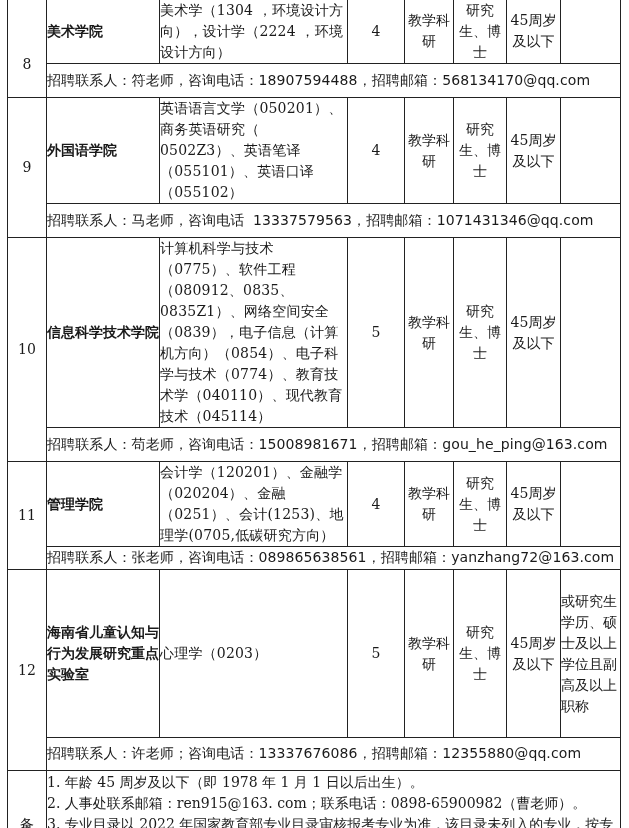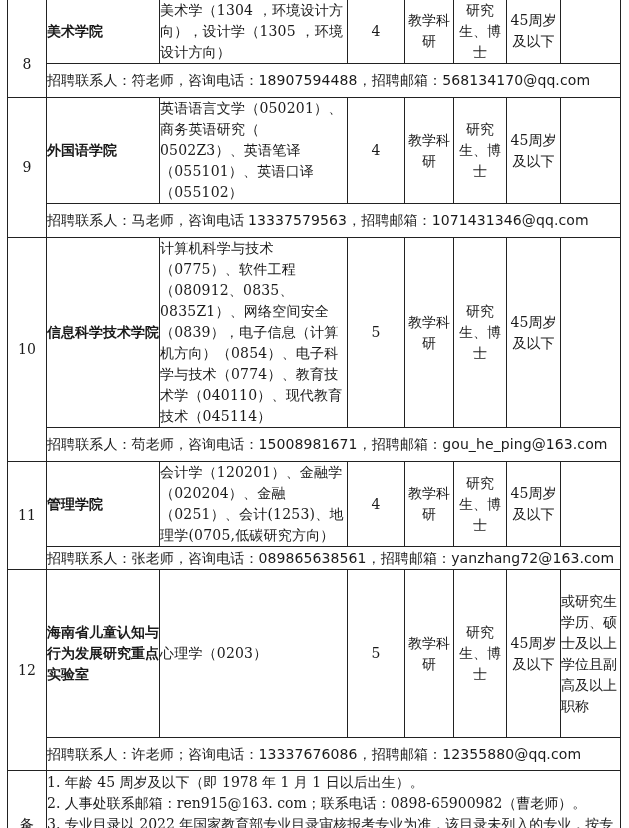--- a/index.html
+++ b/index.html
@@ -36,21 +36,21 @@
   td.num { text-align: center; font-size: 15px; }
   td.type, td.edu, td.age { text-align: center; padding: 0 6px; }
   td.remark { text-align: left; padding: 0 4px; }
   td.contact {
     text-align: left;
     padding-left: 7px;
     font-family: "DejaVu Sans", "Liberation Sans", sans-serif;
     font-size: 13.5px;
     letter-spacing: 0.1px;
   }
-  td.contact .cn { font-family: Liberation Serif, serif; }
+  td.contact .cn { font-family: Liberation Mono, monospace; }
   td.notes-label {
     text-align: center;
     font-size: 15px;
     line-height: 34px;
   }
   td.notes-body {
     text-align: left;
     padding: 2px 4px 2px 6px;
     font-size: 13.5px;
     line-height: 21px;
@@ -69,21 +69,21 @@
     <col style="width:49px">
     <col style="width:53px">
     <col style="width:54px">
     <col style="width:60px">
   </colgroup>
 
   <tbody>
       <tr style="height:65px">
     <td class="idx" rowspan="2" style="vertical-align:bottom;padding-bottom:22px">8</td>
     <td class="dept">美术学院</td>
-    <td class="major">美术学（1304 ，环境设计方向），设计学（1305 ，环境设计方向）</td>
+    <td class="major">美术学（1304 ，环境设计方向），设计学（2224 ，环境设计方向）</td>
     <td class="num">4</td>
     <td class="type">教学科研</td>
     <td class="edu">研究生、博士</td>
     <td class="age">45周岁及以下</td>
     <td class="remark"></td>
   </tr>
   <tr style="height:34px">
     <td class="contact" colspan="7"><span class="cn">招聘联系人：</span><span class="cn">符老师</span><span class="cn">，咨询电话：</span><span>18907594488</span><span class="cn">，招聘邮箱：</span><span>568134170@qq.com</span></td>
   </tr>
 

